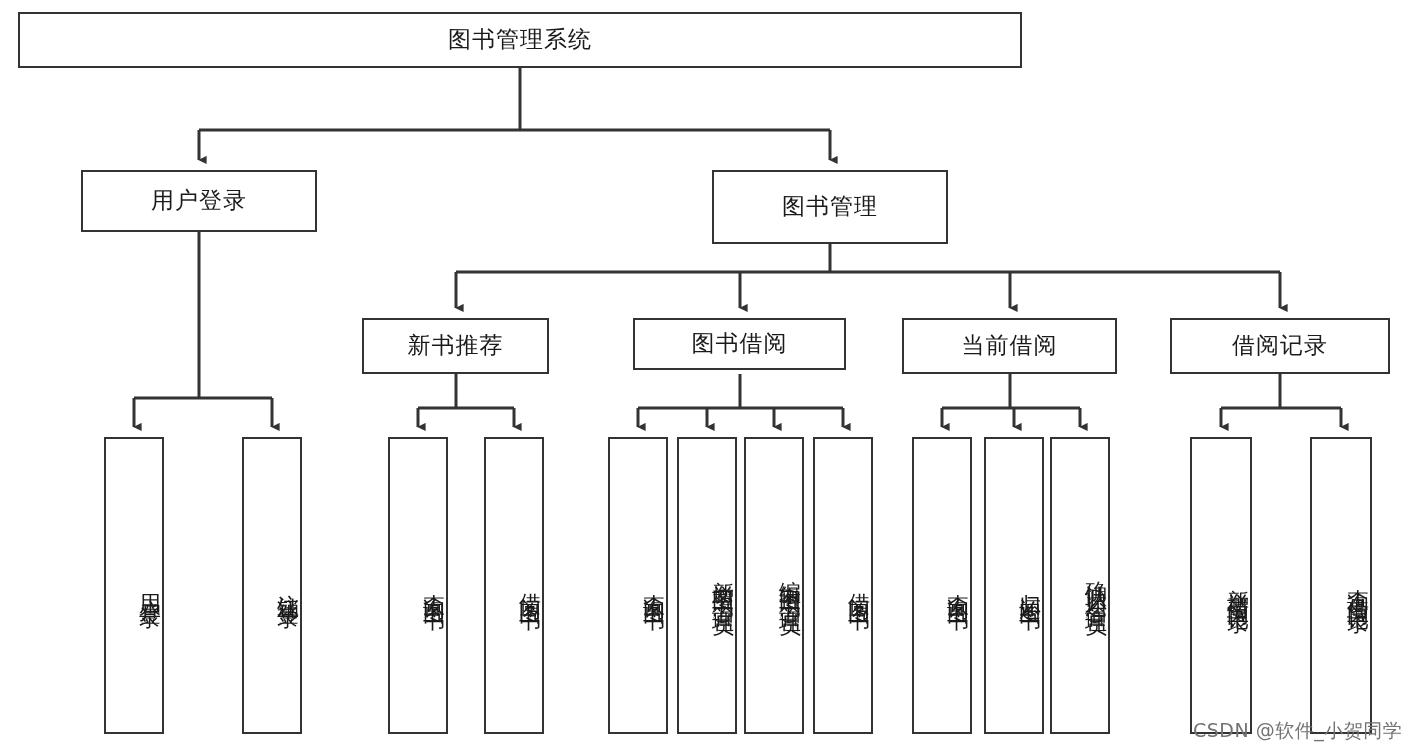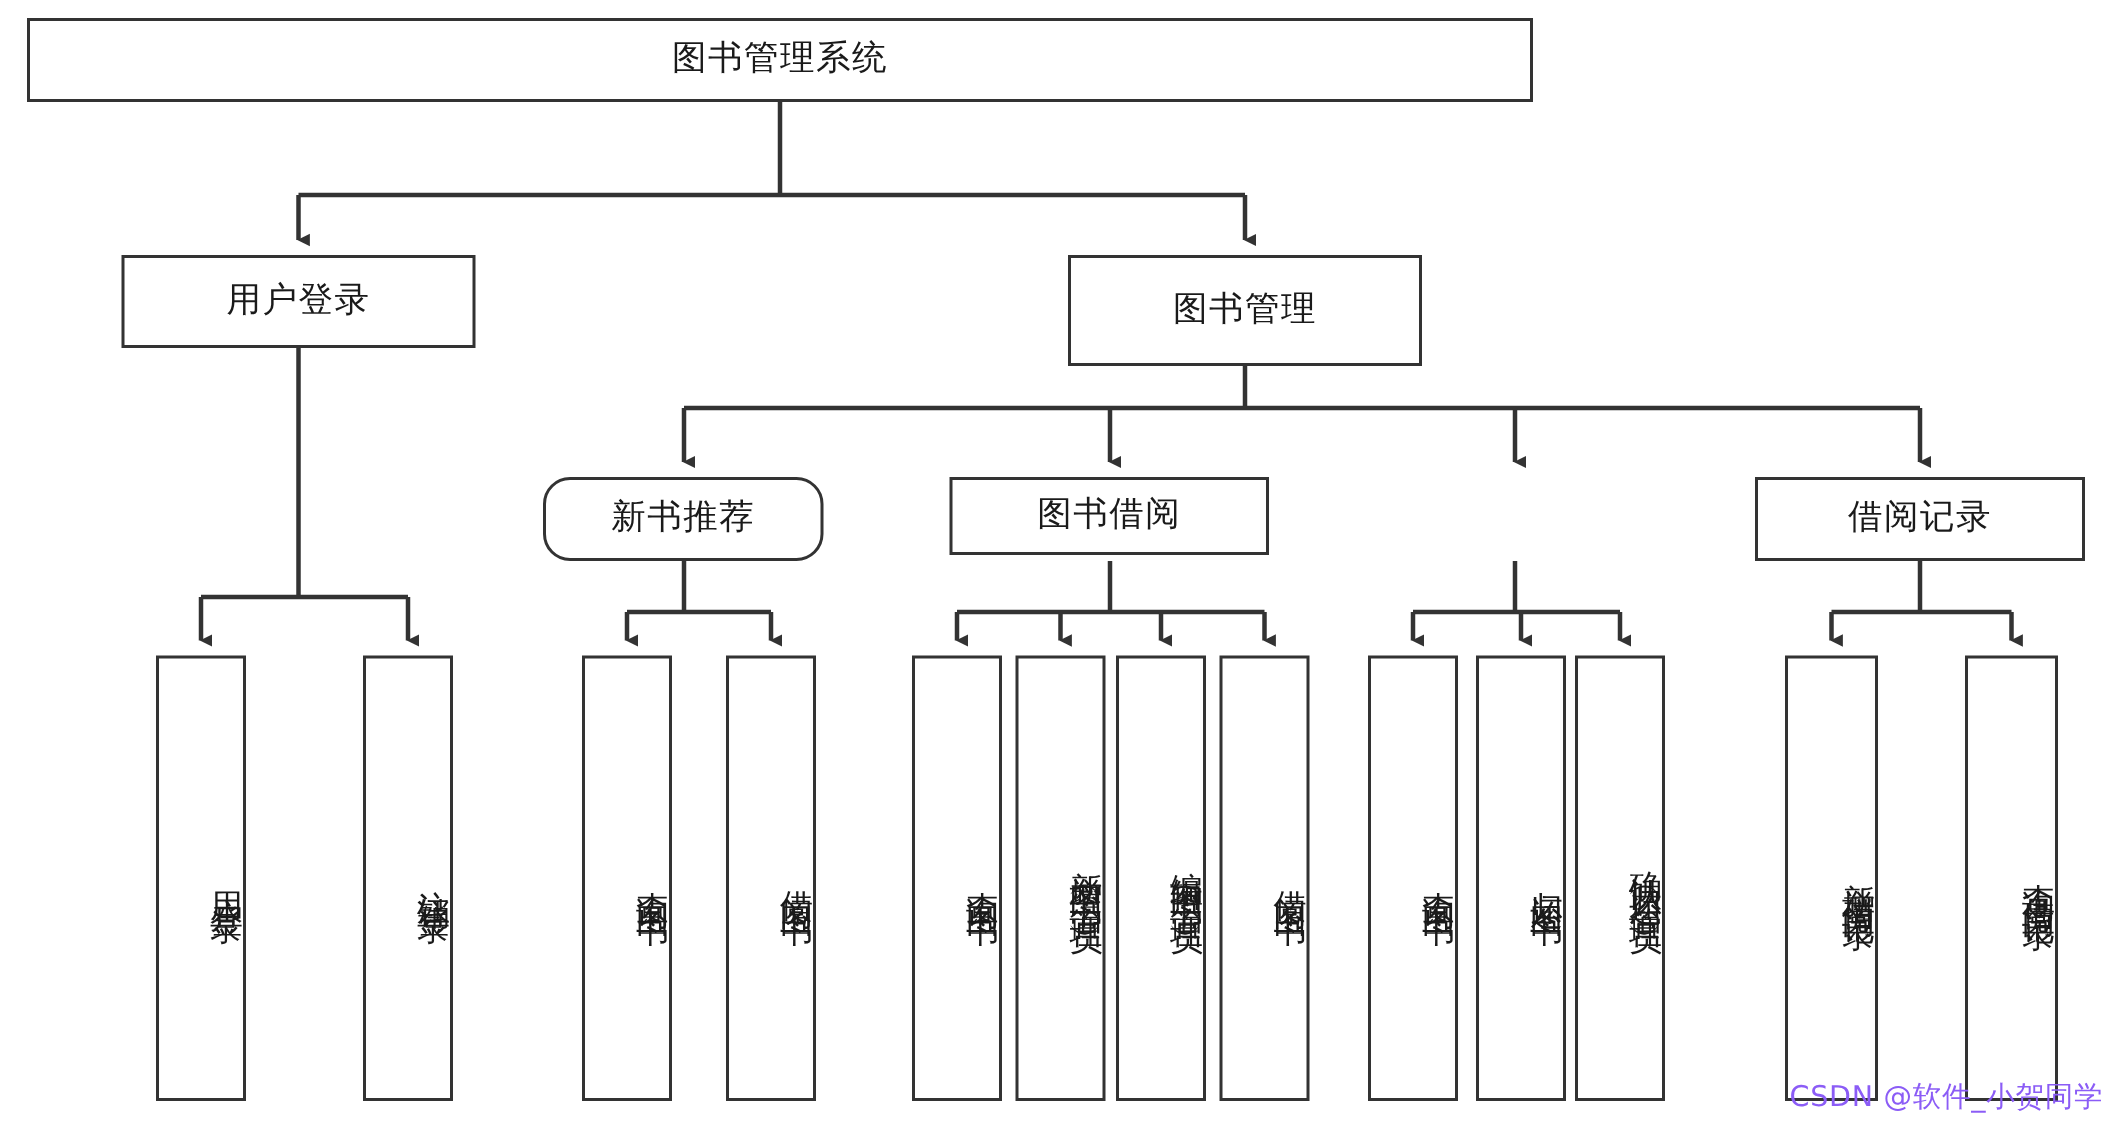--- a/index.html
+++ b/index.html
@@ -125,25 +125,28 @@
     <span>图书管理系统</span>
   </div>
 
   <div class="node horiz" style="left: 81px; top: 170px; width: 236px; height: 62px;">
     <span>用户登录</span>
   </div>
   <div class="node horiz" style="left: 712px; top: 170px; width: 236px; height: 74px;">
     <span>图书管理</span>
   </div>
 
-  <div class="node horiz" style="left: 362px; top: 318px; width: 187px; height: 56px; border-radius: 18px;">
+  <div class="node horiz" style="left: 362px; top: 318px; width: 187px; height: 56px;">
     <span>新书推荐</span>
   </div>
   <div class="node horiz" style="left: 633px; top: 318px; width: 213px; height: 52px;">
     <span>图书借阅</span>
+  </div>
+  <div class="node horiz" style="left: 902px; top: 318px; width: 215px; height: 56px;">
+    <span>当前借阅</span>
   </div>
   <div class="node horiz" style="left: 1170px; top: 318px; width: 220px; height: 56px;">
     <span>借阅记录</span>
   </div>
 
   <div class="node vert" style="left: 104px; top: 437px; width: 60px; height: 297px;">
     <span>用户登录</span>
   </div>
   <div class="node vert" style="left: 242px; top: 437px; width: 60px; height: 297px;">
     <span>注销登录</span>
@@ -175,15 +178,15 @@
   <div class="node vert" style="left: 1050px; top: 437px; width: 60px; height: 297px;">
     <span>确认归还（管理员）</span>
   </div>
   <div class="node vert" style="left: 1190px; top: 437px; width: 62px; height: 297px;">
     <span>新增借阅记录</span>
   </div>
   <div class="node vert" style="left: 1310px; top: 437px; width: 62px; height: 297px;">
     <span>查询借阅记录</span>
   </div>
 
-  <div class="watermark" style="left: 1193px; top: 718px; color: #8b5cf6;">CSDN @软件_小贺同学</div>
+  <div class="watermark" style="left: 1193px; top: 718px; color: #737373;">CSDN @软件_小贺同学</div>
 
 </div>
 
 </body></html>

